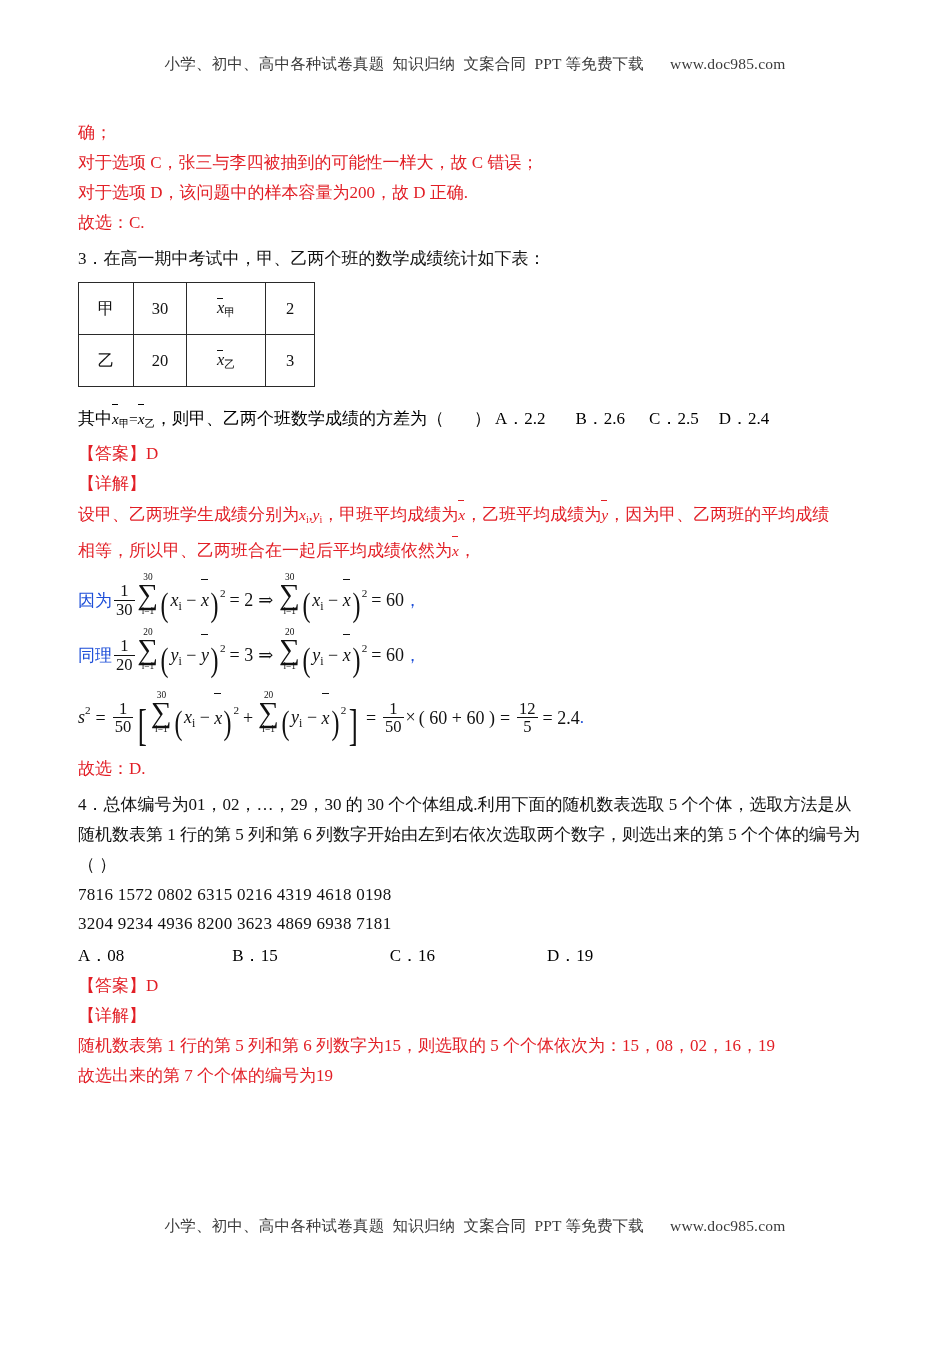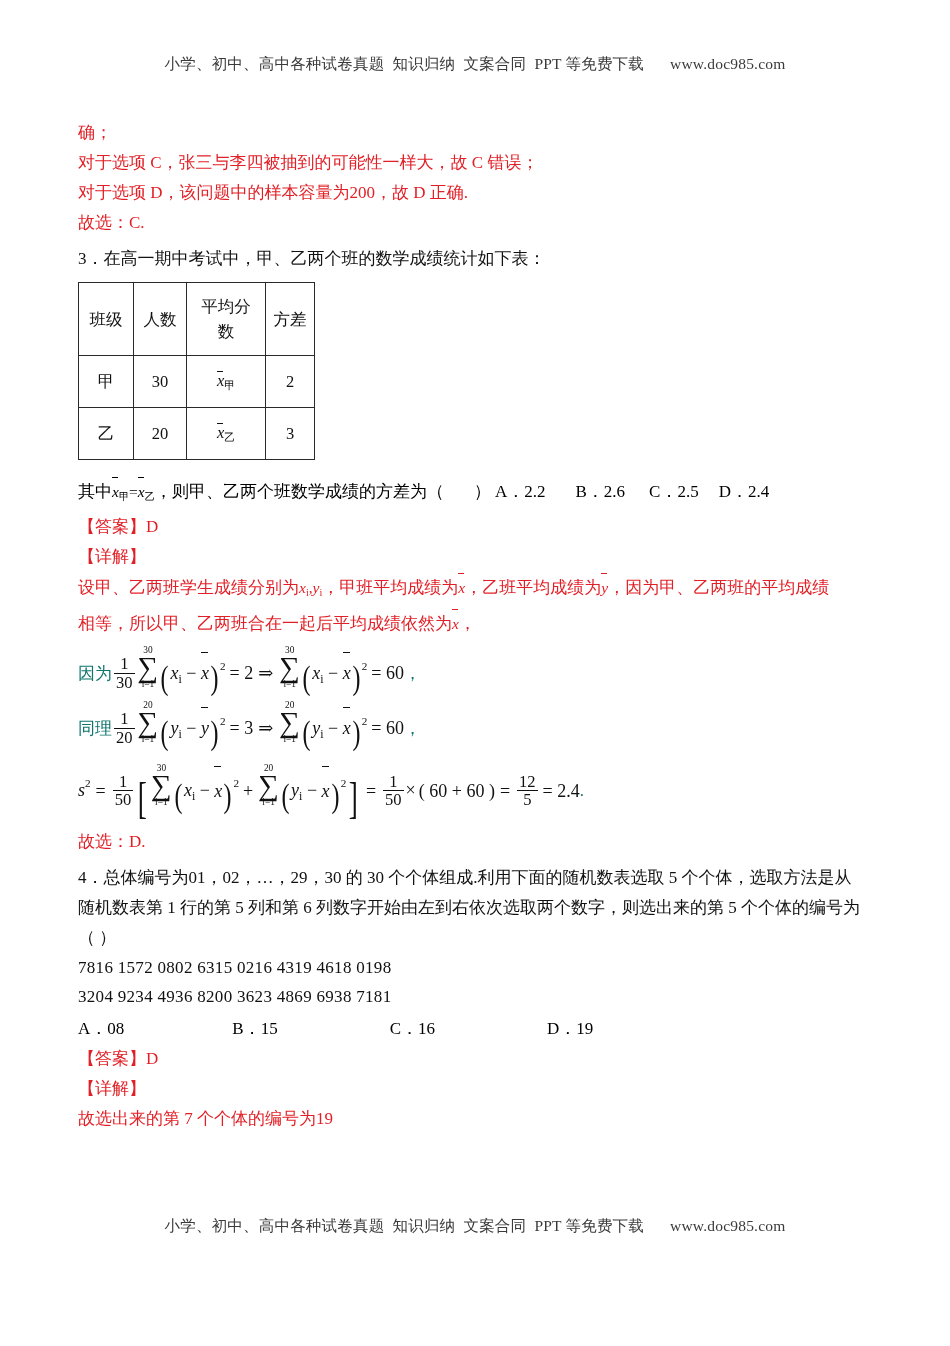--- a/index.html
+++ b/index.html
@@ -186,21 +186,21 @@
     vertical-align: 0.85em;
     font-style: normal;
   }
 
   .mathline {
     font-size: 18px;
     line-height: 42px;
     white-space: nowrap;
     color: #111;
   }
-  .mathline .red { color: #0f766e; }
+  .mathline .red { color: #1d4ed8; }
 
   .inline-math { font-size: 15.5px; }
 
   
   .opts span { display: inline-block; }
 
   .numtable-line {
     font-size: 17px;
     line-height: 29px;
     color: #111;
@@ -220,26 +220,20 @@
     <div class="line red">对于选项 C，张三与李四被抽到的可能性一样大，故 C 错误；</div>
     <div class="line red">对于选项 D，该问题中的样本容量为200，故 D 正确.</div>
     <div class="line red"><span>故选：</span><span class="mu" style="font-size:17px">C.</span></div>
 
     <div class="gap-sm"></div>
 
     <div class="qline">3．在高一期中考试中，甲、乙两个班的数学成绩统计如下表：</div>
 
     <table class="stat-table">
       <tbody>
-          <tr class="head">
-        <td class="c1">班级</td>
-        <td class="c2">人数</td>
-        <td class="c3"><span>平均分</span><br><span>数</span></td>
-        <td class="c4">方差</td>
-      </tr>
       <tr class="body">
         <td class="c1">甲</td>
         <td class="c2">30</td>
         <td class="c3"><span class="barwrap"><span class="bar mi">x</span></span><span class="sub">甲</span></td>
         <td class="c4">2</td>
       </tr>
       <tr class="body">
         <td class="c1">乙</td>
         <td class="c2">20</td>
         <td class="c3"><span class="barwrap"><span class="bar mi">x</span></span><span class="sub">乙</span></td>
@@ -283,19 +277,20 @@
 
     <div class="numtable-line">7816 1572 0802 6315 0216 4319 4618 0198</div>
     <div class="numtable-line">3204 9234 4936 8200 3623 4869 6938 7181</div>
 
     <div class="line" style="margin-top:3px"><span><span>A．</span><span>08</span></span><span style="display:inline-block;width:108px"></span><span><span>B．</span><span>15</span></span><span style="display:inline-block;width:112px"></span><span><span>C．</span><span>16</span></span><span style="display:inline-block;width:112px"></span><span><span>D．</span><span>19</span></span></div>
 
     <div class="line red"><span>【答案】</span><span class="mu">D</span></div>
 
     <div class="line red">【详解】</div>
 
+    <div class="line red">随机数表第 1 行的第 5 列和第 6 列数字为15，则选取的 5 个个体依次为：15，08，02，16，19</div>
     <div class="line red">故选出来的第 7 个个体的编号为19</div>
 
   </div>
 
   <div class="watermark" id="footer-watermark"><span>小学、初中、高中各种试卷真题  知识归纳  文案合同  PPT 等免费下载</span><span class="url">www.doc985.com</span></div>
 
 </div>
 
 </body></html>

